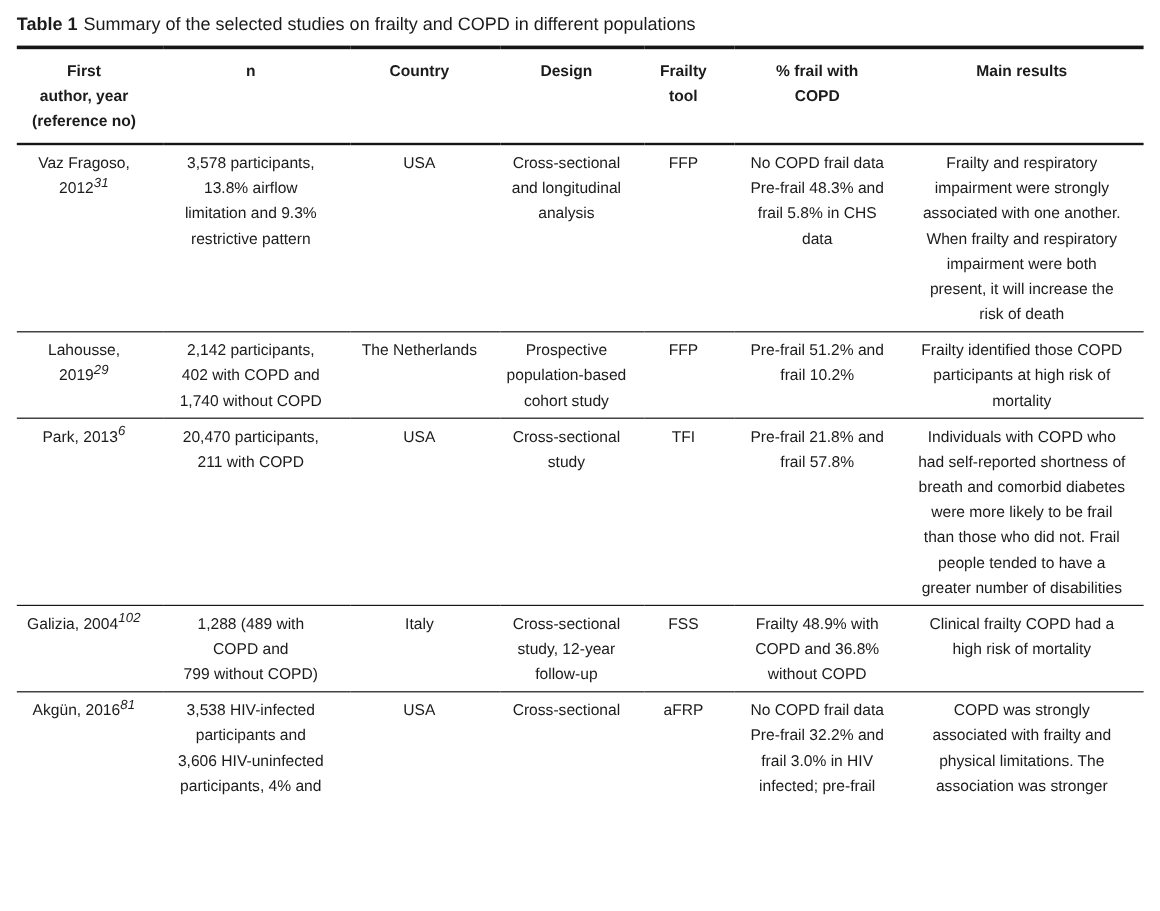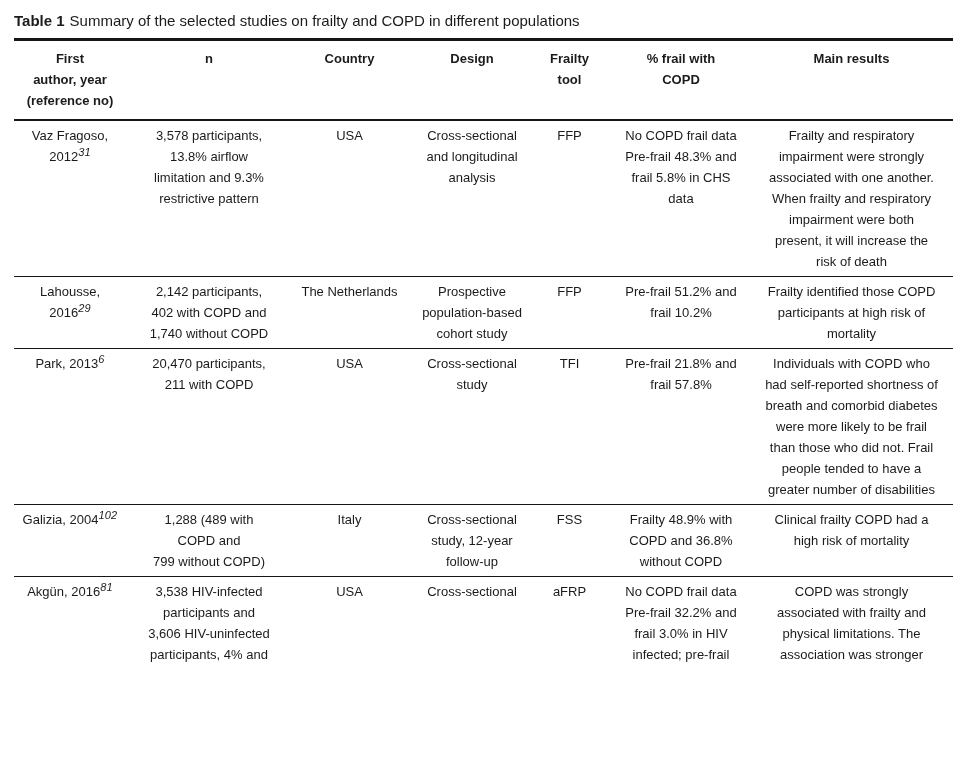--- a/index.html
+++ b/index.html
@@ -114,21 +114,21 @@
 impairment were strongly
 associated with one another.
 When frailty and respiratory
 impairment were both
 present, it will increase the
 risk of death</td>
       </tr>
 
       <tr class="study">
         <td class="pre"><span>Lahousse,
-2016</span><sup class="ref">29</sup></td>
+2019</span><sup class="ref">29</sup></td>
         <td class="pre">2,142 participants,
 402 with COPD and
 1,740 without COPD</td>
         <td class="pre">The Netherlands</td>
         <td class="pre">Prospective
 population-based
 cohort study</td>
         <td class="pre">FFP</td>
         <td class="pre">Pre-frail 51.2% and
 frail 10.2%</td>

